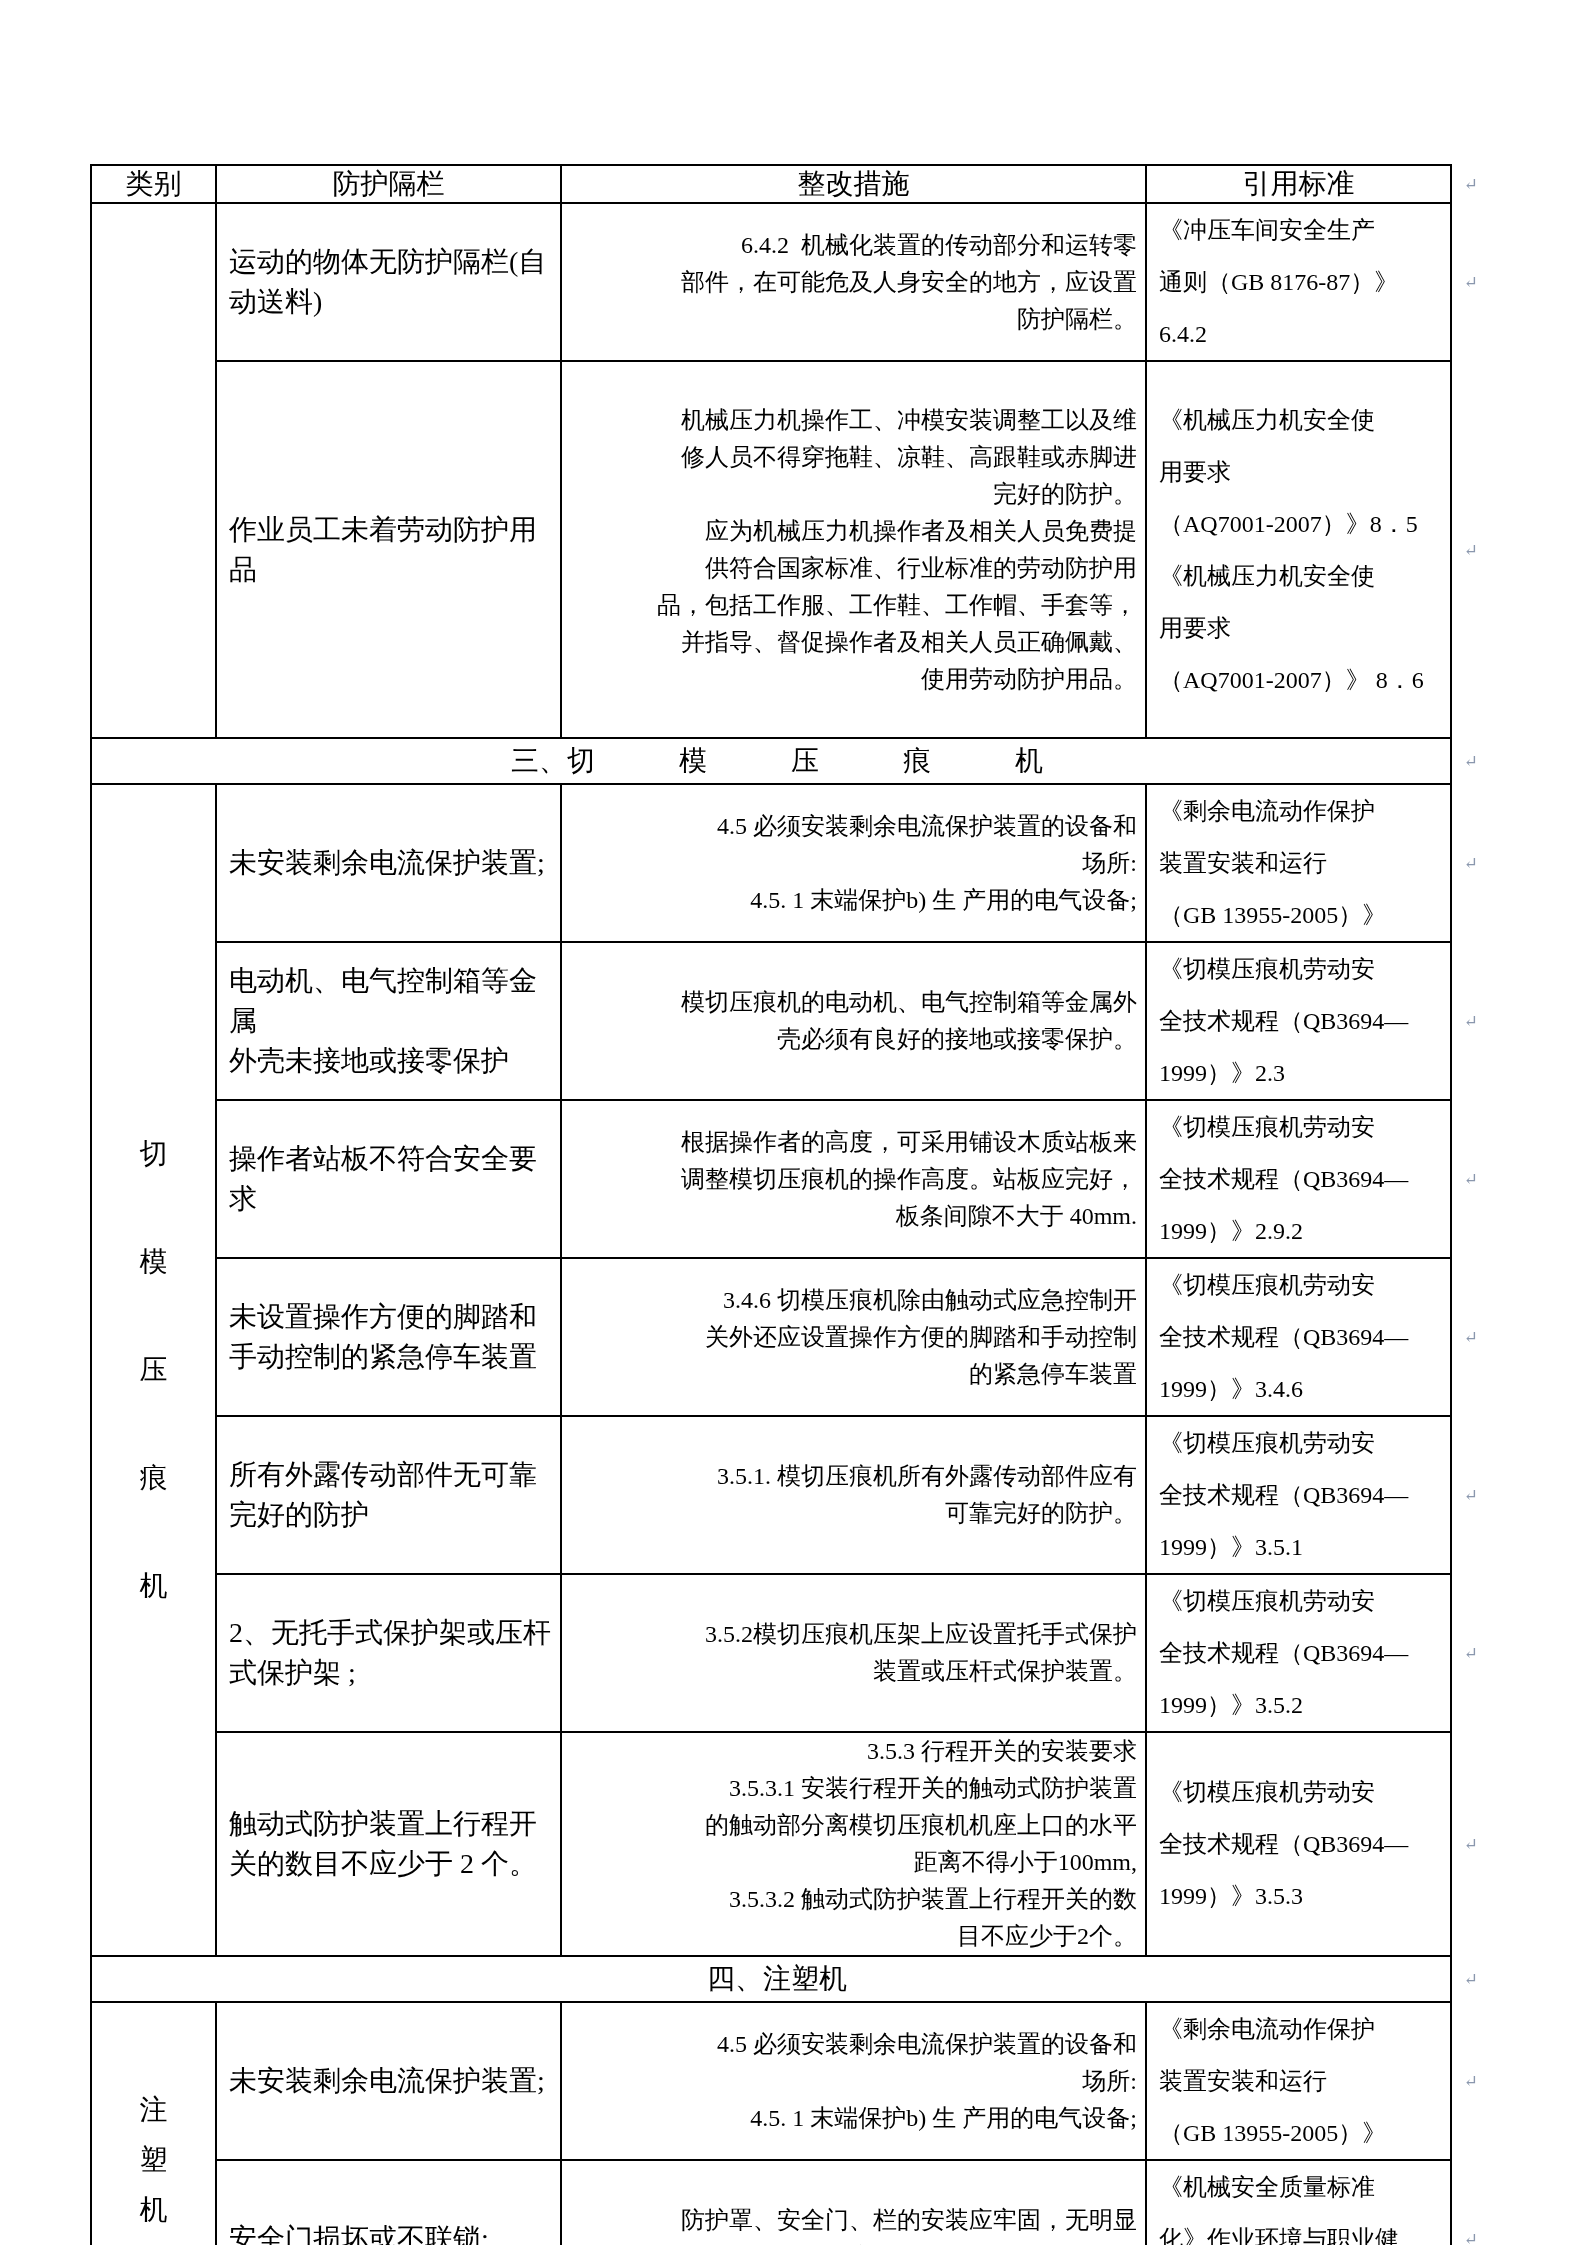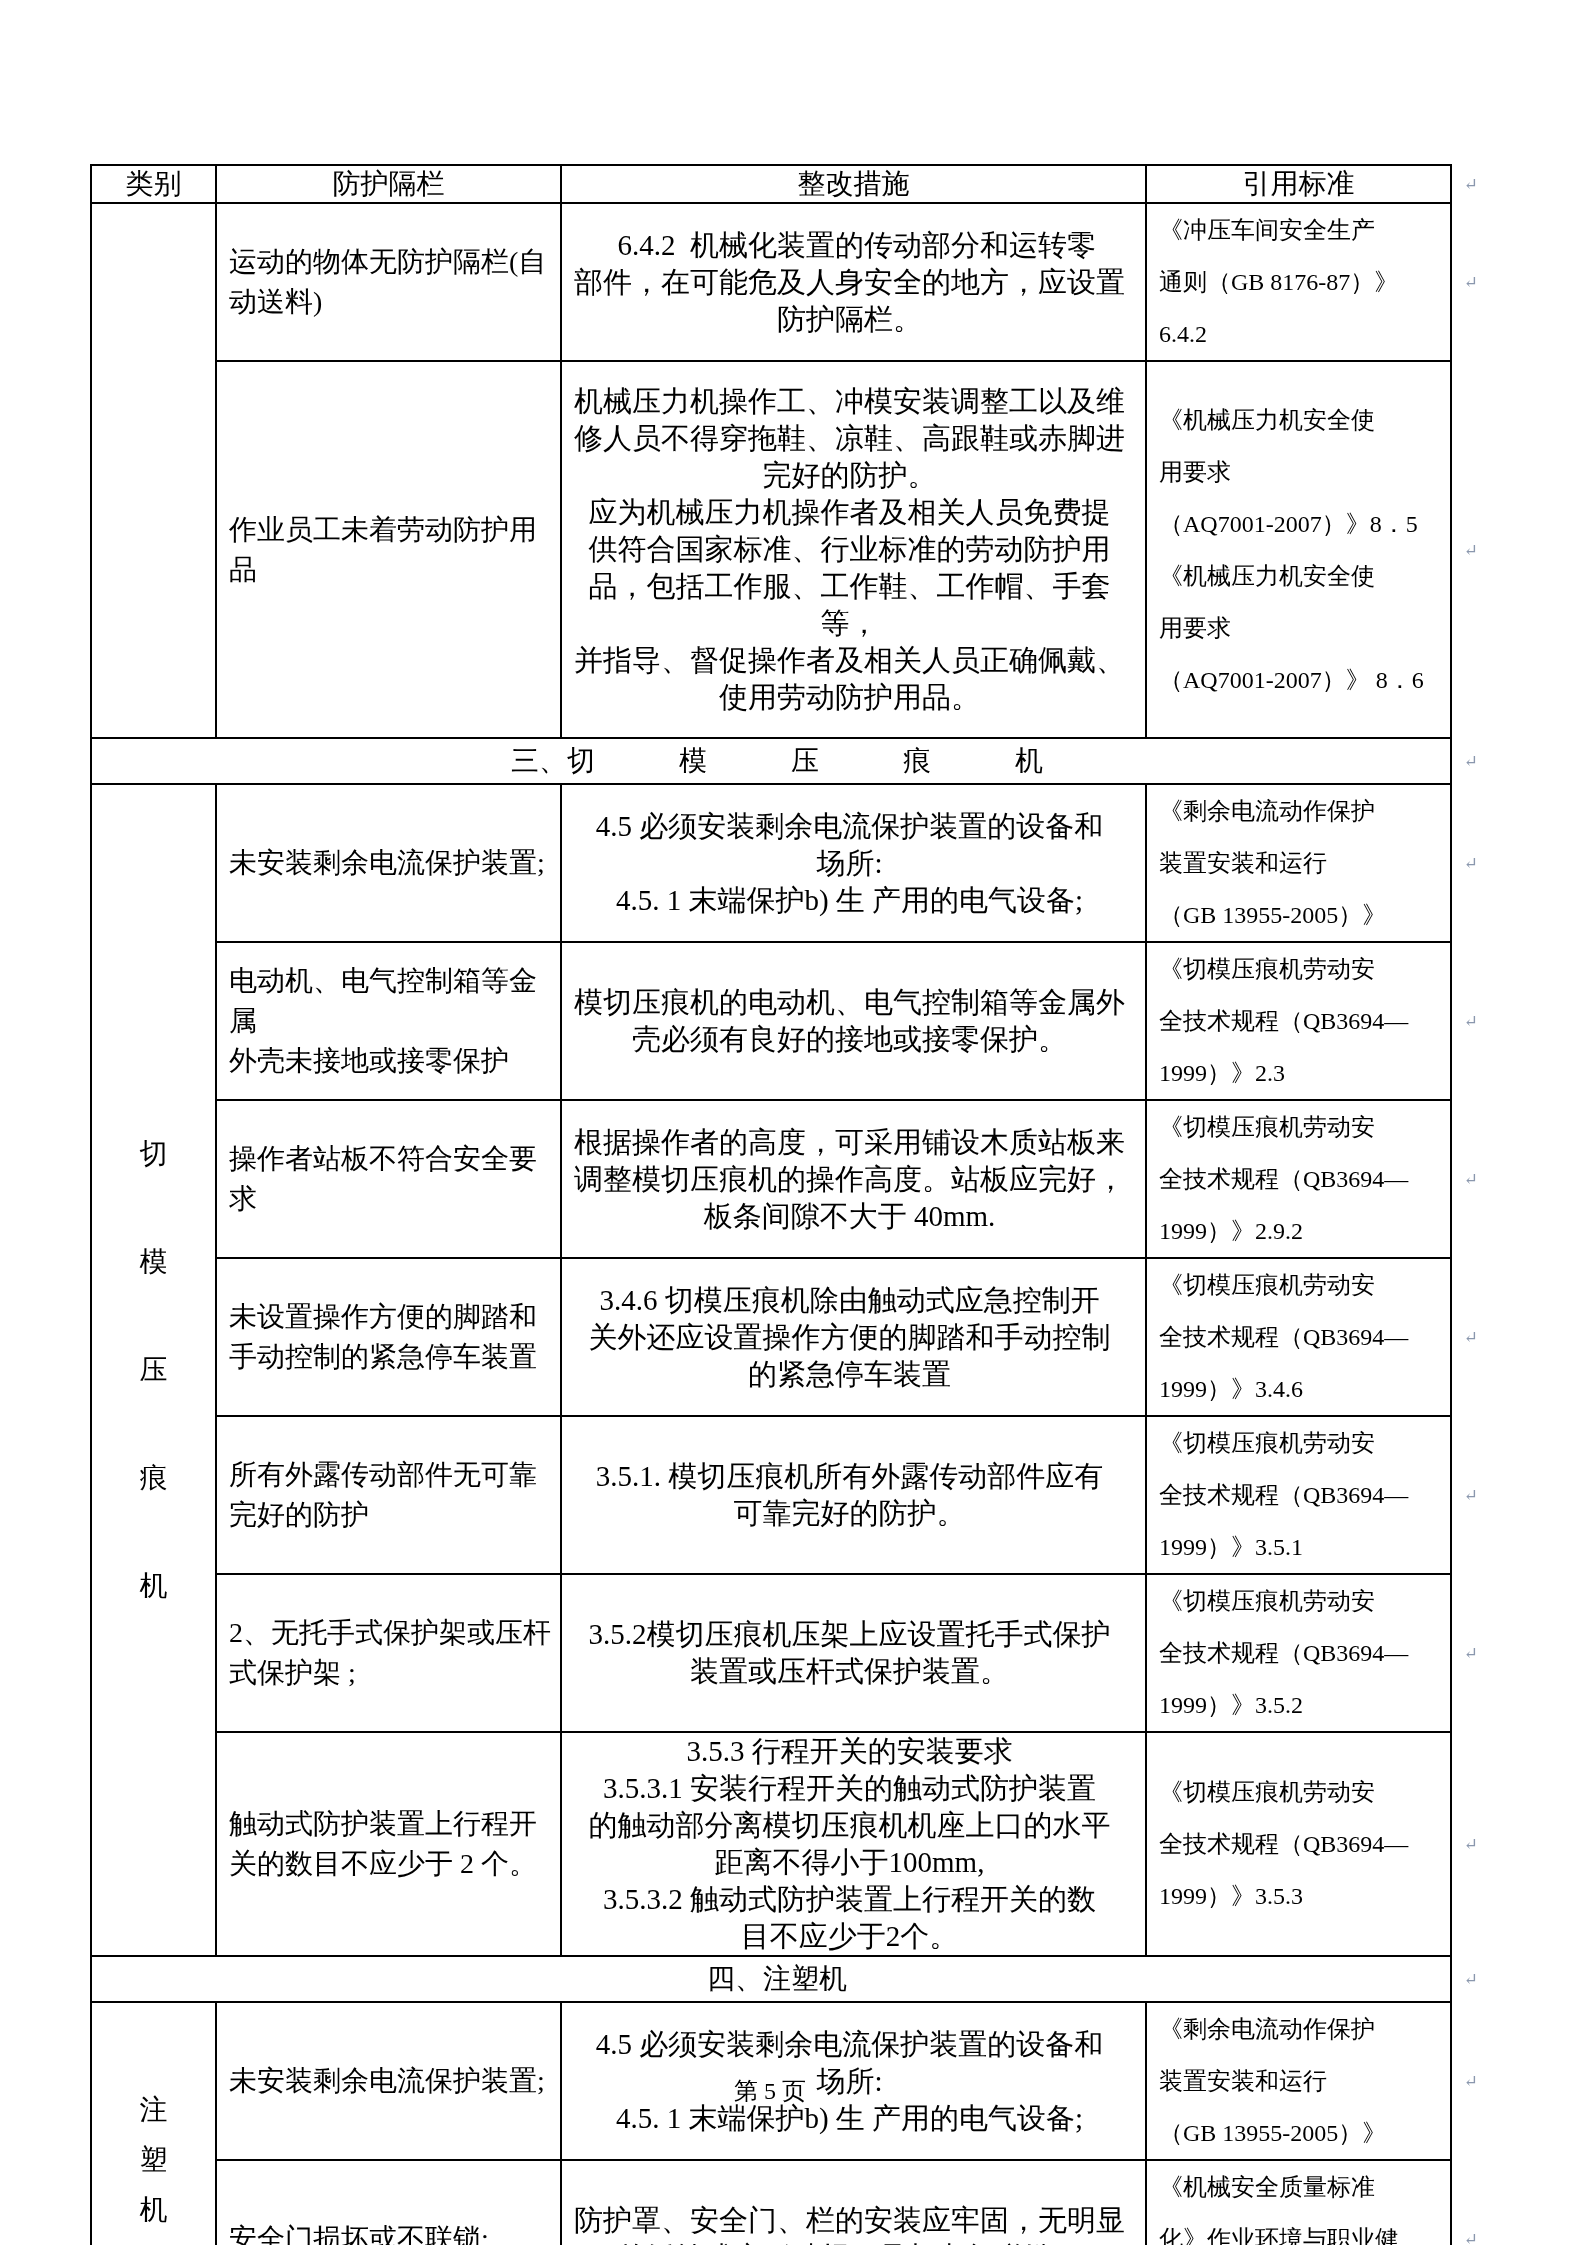--- a/index.html
+++ b/index.html
@@ -37,25 +37,25 @@
   }
   .cat.compact{line-height:50px;}
   .hz{
     font-size:28px;
     line-height:40px;
     padding:0 6px 0 12px;
     white-space:pre-wrap;
     text-align:left;
   }
   .ms{
-    font-size:29px;
+    font-size:24px;
     line-height:37px;
     padding:0 8px 0 0;
     white-space:pre-wrap;
-    text-align:center;
+    text-align:right;
   }
   .st{
     font-size:24px;
     line-height:52px;
     padding:0 4px 0 12px;
     white-space:pre-wrap;
     text-align:left;
   }
   .heading{
     text-align:center;
@@ -333,15 +333,14 @@
       <td>
         <div class="st">《机械安全质量标准
 化》作业环境与职业健
 康考评第三章：49.3.1</div>
         <span class="pmark">↵</span>
       </td>
     </tr>
   </tbody>
     </table>
 
-  <div class="footer">第 5 页</div>
 
 </div>
 
 </body></html>

